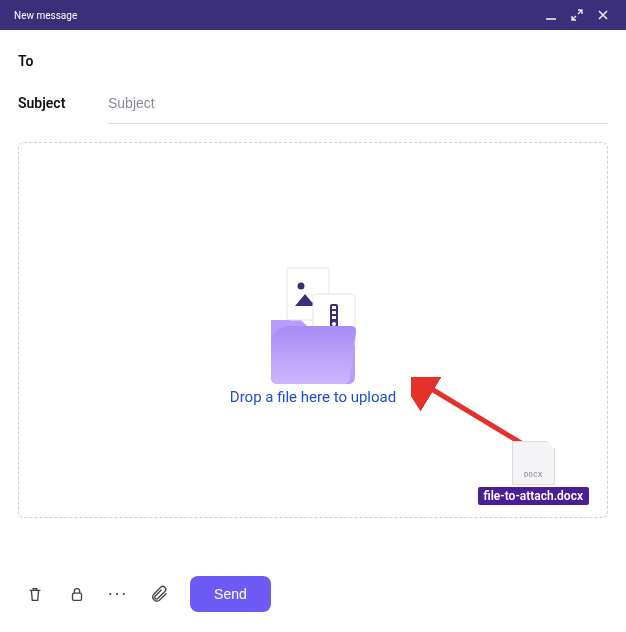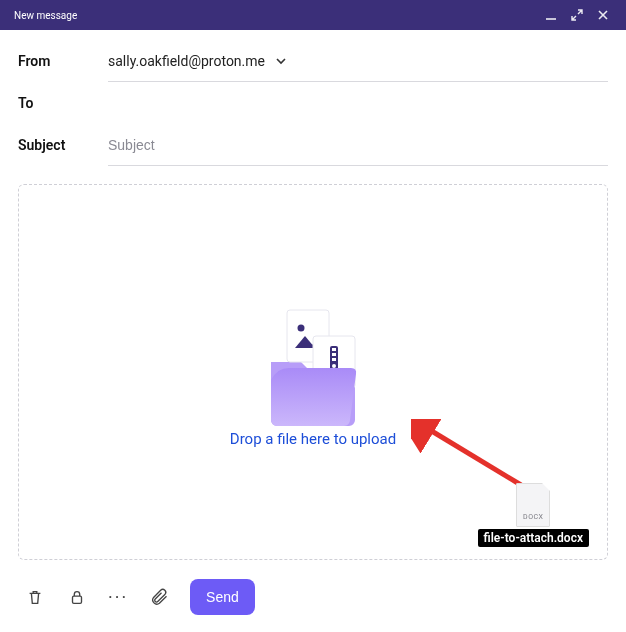--- a/index.html
+++ b/index.html
@@ -19,32 +19,32 @@
   .chev { margin-left: 10px; display: inline-flex; }
   .ccbcc { color: #4a36d4; font-weight: 700; letter-spacing: .3px; font-size: 13px; margin-right: 12px; cursor: pointer; }
   .addct { display:inline-flex; cursor:pointer; }
   .dropzone-wrap { padding: 18px; flex: 1; }
   .dropzone { border: 1px dashed #cfcfd6; border-radius: 6px; height: 376px; display: flex; flex-direction: column; align-items: center; justify-content: center; position: relative; }
   .folder-illus { width: 120px; height: 120px; position: relative; }
   .drop-text { margin-top: 14px; color: #1d4ed8; font-size: 15px; }
   
   .arrow { position: absolute; right: 76px; bottom: 70px; width: 120px; height: 70px; }
   .filechip { position: absolute; right: 18px; bottom: 12px; display: flex; flex-direction: column; align-items: center; }
-  .fileicon { width: 34px; height: 44px; position: relative; }
+  .fileicon { width: 43px; height: 44px; position: relative; font-family: Liberation Mono, monospace; }
   .fileicon .pg { position:absolute; inset:0; background:#f4f4f6; border:1px solid #ddd; border-radius:1px; }
   .fileicon .corner { position:absolute; right:0; top:0; width:0;height:0;border-left:8px solid transparent;border-top:8px solid #fff; }
   .fileicon .lbl { position:absolute; left:0; right:0; bottom:6px; text-align:center; font-size:7px; color:#7a7a82; letter-spacing:.5px; }
-  .filetag { margin-top: 2px; background:#000000; color:#fff; font-size:12px; font-weight:600; padding:2px 6px; border-radius:2px; }
+  .filetag { margin-top: 2px; background:#4c1d95; color:#fff; font-size:12px; font-weight:600; padding:2px 6px; border-radius:2px; }
   .footer { height: 60px; border-top: 0; display:flex; align-items:center; padding: 0 18px 16px 18px; gap: 8px; }
   .footer .ico { width: 34px; height: 34px; border-radius: 6px; display:flex; align-items:center; justify-content:center; cursor:pointer; }
   .footer .ico svg { stroke:#444; }
   .footer .dots { font-size:18px; letter-spacing:2px; color:#444; cursor:pointer; padding:0 6px; }
   .footer .spacer { flex:1; text-align:center; color:#6c6c75; font-size:14px; }
   .footer .attach { width:34px; height:34px; display:flex; align-items:center; justify-content:center; cursor:pointer; margin-right:6px; }
-  .send { background:#6d5bf6; color:#fff; border:none; border-radius:8px; font-size:14px; font-weight:500; padding: 10px 16px; cursor:pointer; }
+  .send { background:#6d5bf6; color:#fff; border:none; border-radius:8px; font-size:14px; font-weight:500; padding: 10px 24px; cursor:pointer; }
 </style>
 </head>
 <body>
 
 <div class="window">
   <div class="titlebar">
     <span class="title">New message</span>
     <span class="wbtn">
       <svg width="14" height="14" viewBox="0 0 14 14" fill="none">
           <line x1="2" y1="11" x2="12" y2="11" stroke-width="1.6"></line>
@@ -58,31 +58,20 @@
     </span>
     <span class="wbtn">
       <svg width="14" height="14" viewBox="0 0 14 14" fill="none">
           <line x1="3" y1="3" x2="11" y2="11" stroke-width="1.6"></line>
           <line x1="11" y1="3" x2="3" y2="11" stroke-width="1.6"></line>
         </svg>
     </span>
   </div>
 
   <div class="form">
-    <div class="row from">
-      <div class="label">From</div>
-      <div class="field">
-        <span>sally.oakfield@proton.me</span>
-        <span class="chev">
-          <svg width="12" height="12" viewBox="0 0 12 12" fill="none">
-              <path d="M2 4 L6 8 L10 4" stroke="#333" stroke-width="1.6" fill="none"></path>
-            </svg>
-        </span>
-      </div>
-    </div>
     <div class="row">
       <div class="label">To</div>
     </div>
     <div class="row">
       <div class="label">Subject</div>
       <div class="field">
         <input type="text" placeholder="Subject" style="">
       </div>
     </div>
   </div>

